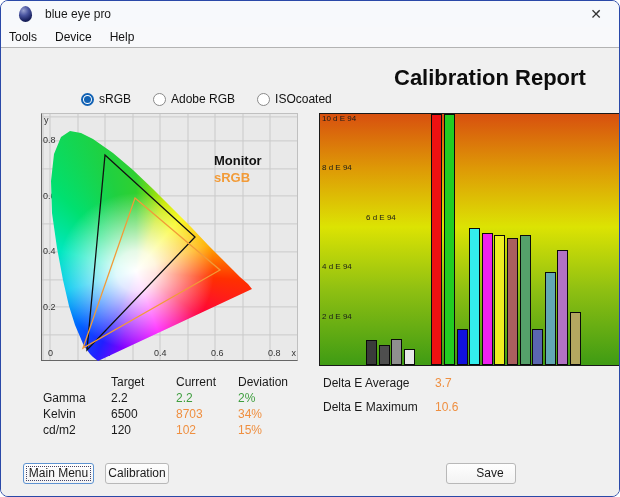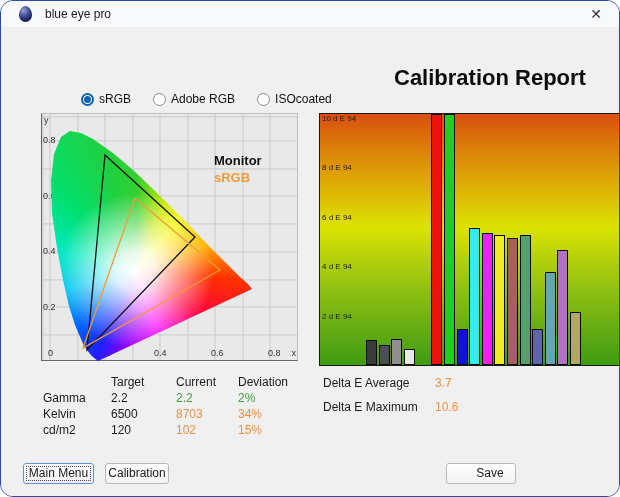--- a/index.html
+++ b/index.html
@@ -1,19 +1,19 @@
 <!DOCTYPE html>
 <html><head>
 <meta charset="utf-8">
 <style>
   * { margin:0; padding:0; box-sizing:border-box; }
   html,body { width:620px; height:497px; background:#ffffff; font-family:"Liberation Sans", sans-serif; }
   .window {
     position:relative; width:620px; height:497px;
-    border:1px solid #2a49a8; border-radius:13px; overflow:hidden;
+    border:1px solid #2a49a8; border-radius:8px; overflow:hidden;
     background:#f0f0f0;
   }
   
   .titlebar {
     position:absolute; top:0; left:0; right:0; height:26px;
     background:#f7f9fc; display:flex; align-items:center;
   }
   .egg {
     position:absolute; left:18px; top:5px; width:13px; height:16px;
     border-radius:50% 50% 50% 50% / 58% 58% 42% 42%;
@@ -99,20 +99,25 @@
 <body>
 
 <div class="window">
 
   <div class="titlebar">
     <div class="egg"></div>
     <div class="title-text">blue eye pro</div>
     <div class="close-btn">✕</div>
   </div>
 
+  <div class="menubar">
+    <span class="menu-item">Tools</span>
+    <span class="menu-item">Device</span>
+    <span class="menu-item">Help</span>
+  </div>
 
   <div class="content">
 
     <div class="gamut-row">
       <label class="radio-opt selected">
         <span class="radio-circle"></span>
         <span>sRGB</span>
       </label>
       <label class="radio-opt">
         <span class="radio-circle"></span>
@@ -149,21 +154,21 @@
       <div class="cie-legend">
         <div style="color: rgb(17, 17, 17);">Monitor</div>
         <div style="color: rgb(242, 155, 56);">sRGB</div>
       </div>
     </div>
 
     <div class="bar-panel">
       <div>
           <span class="bar-tick" style="top: 0px;">10 d E 94</span>
           <span class="bar-tick" style="top: 49.1675px;">8 d E 94</span>
-          <span class="bar-tick" style="top: 98.6256px;">6 d E 94</span>
+          <span class="bar-tick" style="top: 98.6256px; margin-left: 44px;">6 d E 94</span>
           <span class="bar-tick" style="top: 148.084px;">4 d E 94</span>
           <span class="bar-tick" style="top: 197.542px;">2 d E 94</span>
         </div>
       <div class="bars-row">
           <div class="debar" style="background: rgb(58, 58, 58); height: 9.85222%;"></div>
           <div class="debar" style="background: rgb(78, 78, 78); height: 7.88177%;"></div>
           <div class="debar" style="background: rgb(143, 143, 143); height: 10.3448%;"></div>
           <div class="debar" style="background: rgb(232, 232, 232); height: 6.40394%;"></div>
           <div class="debar" style="background: rgb(238, 17, 17); height: 100%; margin-left: 15px;"></div>
           <div class="debar" style="background: rgb(34, 204, 34); height: 100%;"></div>

